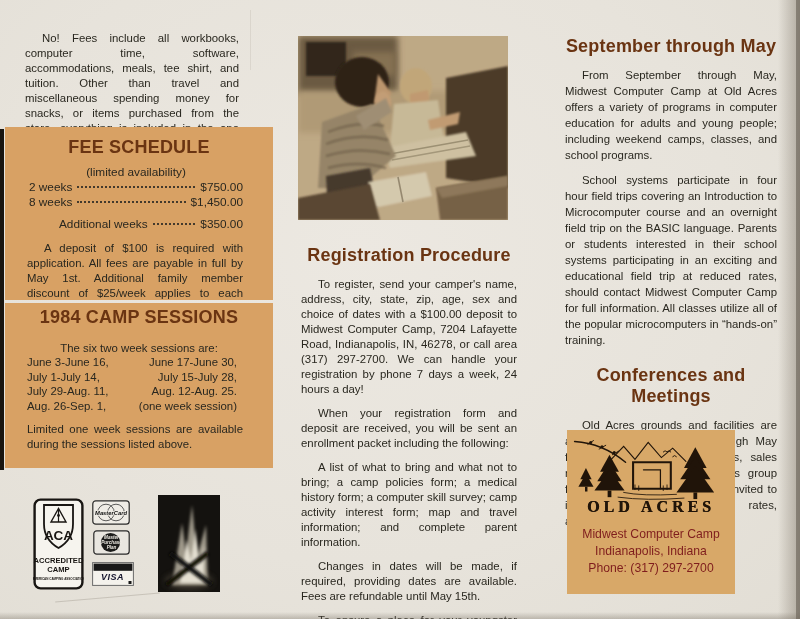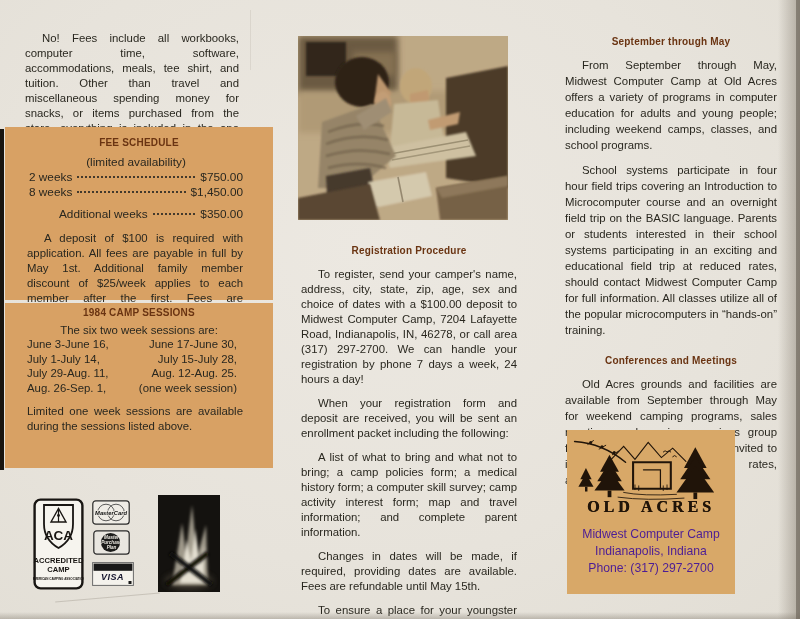--- a/index.html
+++ b/index.html
@@ -3,39 +3,39 @@
 <meta charset="utf-8">
 <style>
   html,body{margin:0;padding:0;background:#555;}
   .page{
     position:relative;width:800px;height:619px;overflow:hidden;
     background:radial-gradient(ellipse at 45% 40%, #ece8e1 0%, #e7e3db 60%, #e2ded5 100%);
     font-family:"Liberation Sans", sans-serif;color:#29271f;
   }
   .para{font-size:11.4px;line-height:15px;text-align:justify;margin:0;}
   .ind{text-indent:17px;}
-  .heading{font-weight:bold;color:#6a3412;font-size:10px;text-align:center;letter-spacing:.2px;margin:0;}
+  .heading{font-weight:bold;color:#6a3412;font-size:18px;text-align:center;letter-spacing:.2px;margin:0;}
   .abs{position:absolute;}
 
   
   .intro{left:25px;top:31px;width:214px;}
   .obox{background:#d8a164;}
   .fee-box{left:5px;top:127px;width:268px;height:173px;}
   .fee-title{padding-top:10px;}
   .fee-rows{margin:7px 30px 0 24px;font-size:11.8px;line-height:15px;}
   .fee-row{display:flex;align-items:baseline;}
   .fee-lbl,.fee-val{white-space:nowrap;}
   .leader{flex:1;margin:0 5px;border-bottom:2px dotted #43392c;transform:translateY(-3px);}
   .limited{text-align:center;font-size:11.8px;line-height:14px;margin:0 0 1px 0;}
   .add-row{margin-left:30px;margin-top:7px;}
   .fee-deposit{margin:9px 30px 0 22px;}
 
   .sess-box{left:5px;top:303px;width:268px;height:165px;}
   .sess-title{padding-top:4px;}
-  .sess-intro{text-align:center;font-size:11.4px;margin-top:6px;}
+  .sess-intro{text-align:center;font-size:11.4px;margin-top:14px;}
   .sess-rows{margin:1px 36px 0 22px;}
   .sess-row{display:flex;justify-content:space-between;font-size:11.4px;line-height:14.6px;}
   .sess-note1{margin:9px 30px 0 22px;}
   .sess-note2{margin:6px 30px 0 22px;}
 
   .strip{left:0;top:129px;width:4px;height:341px;background:#19150f;}
 
   
   .aca{left:33px;top:498px;width:51px;height:92px;}
   .mc{left:92px;top:500px;width:38px;height:25px;}
@@ -53,21 +53,21 @@
   .right-col{left:565px;top:36px;width:212px;}
   .right-col .para{line-height:16px;}
   .rc-p0{margin-top:10px;}
   .rc-p1{margin-top:9px;}
   .rc-h2{margin-top:17px;}
   .rc-p2{margin-top:10px;}
 
   .contact-box{left:567px;top:430px;width:168px;height:164px;background:#d8a868;text-align:center;}
   .oa-logo{margin-top:4px;}
   .oa-brand{font-family:"Liberation Serif", serif;font-weight:bold;font-size:16px;letter-spacing:4px;color:#201409;margin-top:-6px;text-shadow:.4px .4px 0 #201409;}
-  .oa-addr{margin-top:10px;font-size:12.2px;line-height:17px;color:#4c1d95;}
+  .oa-addr{margin-top:10px;font-size:12.2px;line-height:17px;color:#7f1d1d;}
 
   
   .edge-right{right:0;top:0;height:100%;width:22px;background:linear-gradient(to right, rgba(125,116,103,0), rgba(125,116,103,.5));}
   .edge-right2{right:0;top:0;height:100%;width:4px;background:rgba(92,85,75,.55);}
   .edge-bottom{left:0;bottom:0;width:100%;height:7px;background:linear-gradient(to bottom, rgba(110,102,90,0), rgba(110,102,90,.35));}
   .crease{left:55px;top:597px;width:105px;height:1px;background:rgba(95,85,72,.22);transform:rotate(-5deg);}
   .crease2{left:250px;top:10px;width:1px;height:60px;background:rgba(95,85,72,.10);}
 </style>
 </head>
 <body>

